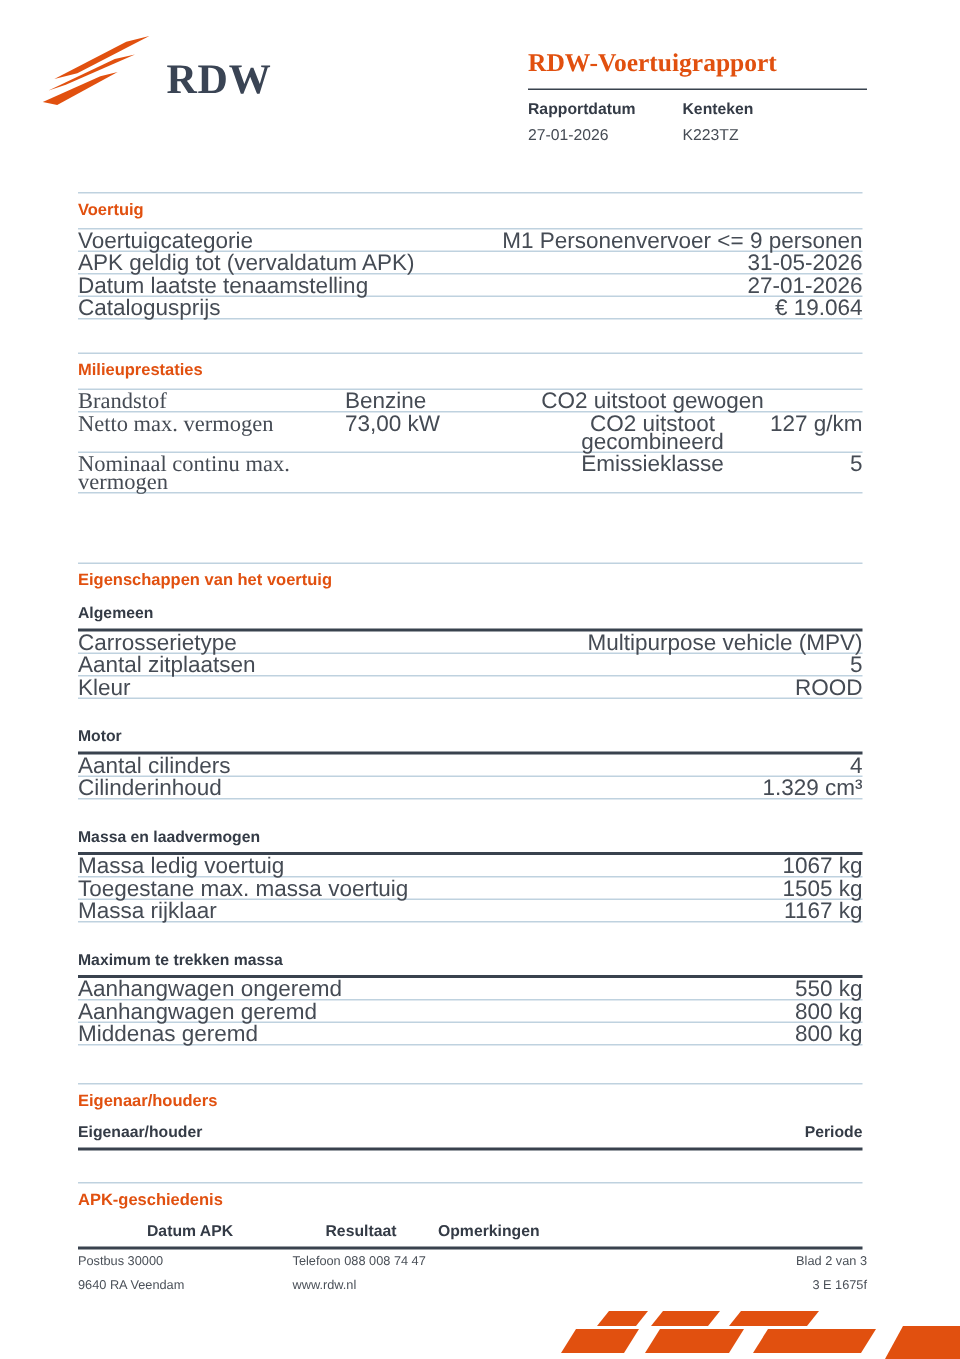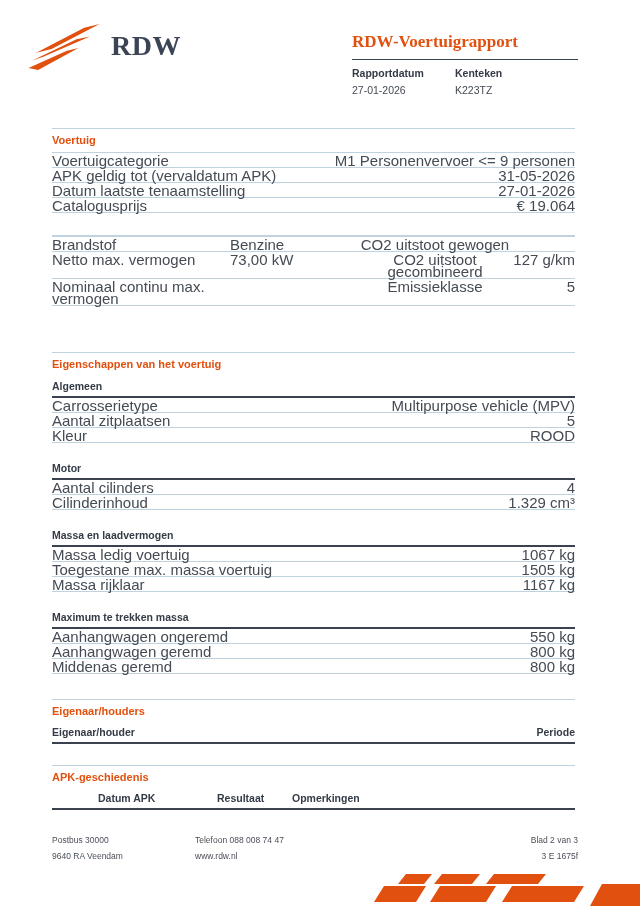--- a/index.html
+++ b/index.html
@@ -11,21 +11,21 @@
   *{margin:0;padding:0;box-sizing:border-box;}
   html,body{width:640px;height:906px;}
   body{
     background:#ffffff;
     font-family:"Liberation Sans",sans-serif;
     color:var(--text);
     position:relative;
     overflow:hidden;
   }
   
-  .logo{position:absolute;top:22px;left:28px;display:flex;align-items:center;gap:9px;}
+  .logo{position:absolute;top:22px;left:28px;display:flex;align-items:flex-end;gap:9px;}
   .logo svg{display:block;}
   .logo-text{
     font-family:"Liberation Serif",serif;font-weight:bold;
     font-size:28px;color:#3a4454;letter-spacing:.5px;
   }
   .report-head{position:absolute;top:32px;left:352px;width:226px;}
   .report-title{
     font-family:"Liberation Serif",serif;font-weight:bold;
     font-size:17px;color:var(--orange);margin-bottom:7px;white-space:nowrap;
   }
@@ -38,21 +38,21 @@
   .main{position:absolute;top:128px;left:52px;right:65px;}
   .sec-rule{border-top:1px solid var(--line);}
   .sec-title{font-size:11px;font-weight:bold;color:var(--orange);padding:5px 0 6px;}
   .rows{border-top:1px solid var(--line);}
   .row{
     display:flex;justify-content:space-between;align-items:baseline;
     font-size:15px;line-height:12px;padding:2px 0 0;border-bottom:1px solid var(--line);
   }
   .val{text-align:center;}
   
-  .mrow .c1{width:178px;}
+  .mrow .c1{width:178px;font-family:Liberation Serif, serif;}
   .mrow .c2{width:130px;}
   .mrow .c3{width:150px;text-align:center;}
   .mrow .c4{flex:1;text-align:right;}
   
   .sub{margin-top:4px;}
   .sub + .sub{margin-top:19px;}
   .sub-title{
     font-size:10.5px;font-weight:bold;color:#343b46;
     padding-bottom:4px;border-bottom:2px solid var(--dark);
   }
@@ -133,20 +133,21 @@
       </div>
       <div class="row">
         <span class="lbl">Catalogusprijs</span>
         <span class="val">€ 19.064</span>
       </div>
     </div>
   </section>
 
   <section class="gap-b">
     <div class="sec-rule"></div>
+    <h2 class="sec-title">Milieuprestaties</h2>
     <div class="rows">
       <div class="row mrow">
         <span class="c1">Brandstof</span>
         <span class="c2">Benzine</span>
         <span class="c3">CO2 uitstoot gewogen</span>
         <span class="c4"></span>
       </div>
       <div class="row mrow">
         <span class="c1">Netto max. vermogen</span>
         <span class="c2">73,00 kW</span>

